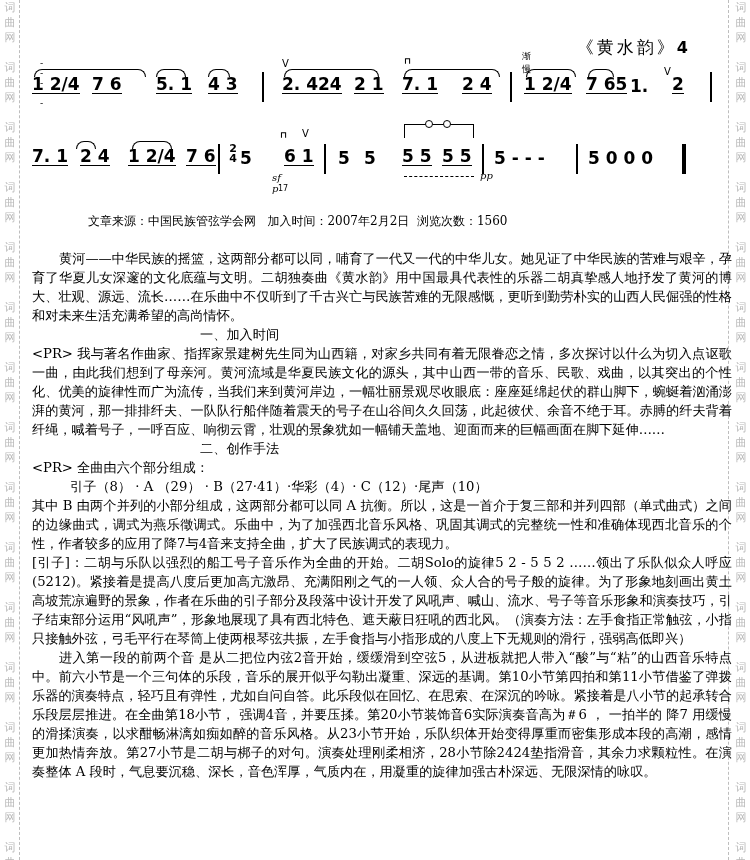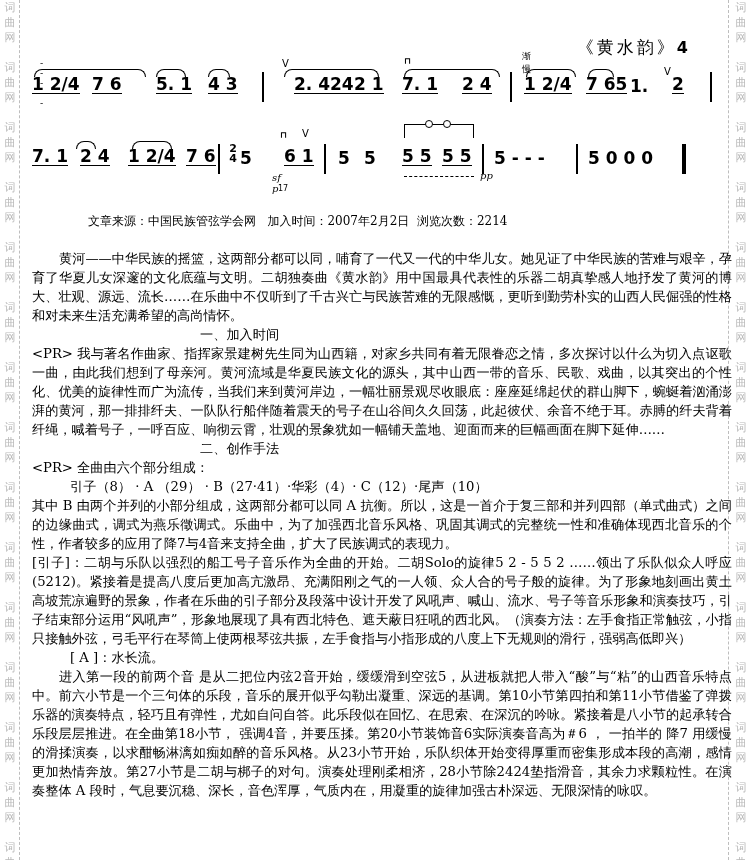--- a/index.html
+++ b/index.html
@@ -210,21 +210,21 @@
     <span class="tok ul" style="left:0px;">1 2/4</span>
     <span class="tok ul" style="left:60px;">7 6</span>
     <div class="slur" style="left:124px;width:30px;"></div>
     <span class="tok ul" style="left:124px;">5. 1</span>
     <div class="slur" style="left:176px;width:22px;"></div>
     <span class="tok ul" style="left:176px;">4 3</span>
     <div class="bar" style="left:230px;"></div>
 
     <span class="mark" style="left:250px;top:-12px;font-size:10px;">V</span>
     <div class="slur" style="left:252px;width:95px;"></div>
-    <span class="tok ul" style="left:262px;">2. 424</span>
+    <span class="tok ul" style="left:250px;">2. 424</span>
     <span class="tok ul" style="left:322px;">2 1</span>
 
     <span class="mark" style="left:372px;top:-14px;font-weight:bold;">⊓</span>
     <div class="slur" style="left:372px;width:96px;"></div>
     <span class="tok ul" style="left:370px;">7. 1</span>
     <span class="tok ul" style="left:430px;">2 4</span>
     <div class="bar" style="left:478px;"></div>
 
     <span class="mark" style="left:490px;top:-20px;font-family:'DejaVu Sans',sans-serif;font-size:9px;">渐慢</span>
     <div class="slur" style="left:494px;width:50px;"></div>
@@ -265,28 +265,27 @@
     <div class="cresc-line" style="left:372px;top:34px;width:70px;"></div>
     <div class="bar" style="left:450px;"></div>
 
     <span class="tok" style="left:462px;">5 - - -</span>
     <span class="dyn" style="left:448px;top:28px;">pp</span>
     <div class="bar" style="left:544px;"></div>
     <span class="tok" style="left:556px;">5 0 0 0</span>
     <div class="bar final" style="left:650px;"></div>
   </div>
 
-  <div class="meta-line"><span>文章来源：</span><span>中国民族管弦学会网</span>   <span>加入时间：</span><span>2007年2月2日</span>  <span>浏览次数：</span><span>2214</span></div>
+  <div class="meta-line"><span>文章来源：</span><span>中国民族管弦学会网</span>   <span>加入时间：</span><span>2007年2月2日</span>  <span>浏览次数：</span><span>1560</span></div>
 
   <div class="body-text" style="top:249px;">
     <span class="p indent">黄河——中华民族的摇篮，这两部分都可以同，哺育了一代又一代的中华儿女。她见证了中华民族的苦难与艰辛，孕育了华夏儿女深邃的文化底蕴与文明。二胡独奏曲《黄水韵》用中国最具代表性的乐器二胡真挚感人地抒发了黄河的博大、壮观、源远、流长……在乐曲中不仅听到了千古兴亡与民族苦难的无限感慨，更听到勤劳朴实的山西人民倔强的性格和对未来生活充满希望的高尚情怀。</span>
     <span class="section-head">一、加入时间</span>
     <span class="p">&lt;PR&gt;      我与著名作曲家、指挥家景建树先生同为山西籍，对家乡共同有着无限眷恋之情，多次探讨以什么为切入点讴歌一曲，由此我们想到了母亲河。黄河流域是华夏民族文化的源头，其中山西一带的音乐、民歌、戏曲，以其突出的个性化、优美的旋律性而广为流传，当我们来到黄河岸边，一幅壮丽景观尽收眼底：座座延绵起伏的群山脚下，蜿蜒着汹涌澎湃的黄河，那一排排纤夫、一队队行船伴随着震天的号子在山谷间久久回荡，此起彼伏、余音不绝于耳。赤膊的纤夫背着纤绳，喊着号子，一呼百应、响彻云霄，壮观的景象犹如一幅铺天盖地、迎面而来的巨幅画面在脚下延伸……</span>
     <span class="section-head">二、创作手法</span>
     <span class="p">&lt;PR&gt;      全曲由六个部分组成：</span>
     <span class="list-line">引子（8） · A （29） · B（27·41）·华彩（4）· C（12）·尾声（10）</span>
     <span class="p">其中 B 由两个并列的小部分组成，这两部分都可以同 A  抗衡。所以，这是一首介于复三部和并列四部（单式曲式）之间的边缘曲式，调式为燕乐徵调式。乐曲中，为了加强西北音乐风格、巩固其调式的完整统一性和准确体现西北音乐的个性，作者较多的应用了降7与4音来支持全曲，扩大了民族调式的表现力。</span>
     <span class="p">[引子]：二胡与乐队以强烈的船工号子音乐作为全曲的开始。二胡Solo的旋律5      2      -      5      5    2  ……领出了乐队似众人呼应(5212)。紧接着是提高八度后更加高亢激昂、充满阳刚之气的一人领、众人合的号子般的旋律。为了形象地刻画出黄土高坡荒凉遍野的景象，作者在乐曲的引子部分及段落中设计开发了风吼声、喊山、流水、号子等音乐形象和演奏技巧，引子结束部分运用“风吼声”，形象地展现了具有西北特色、遮天蔽日狂吼的西北风。（演奏方法：左手食指正常触弦，小指只接触外弦，弓毛平行在琴筒上使两根琴弦共振，左手食指与小指形成的八度上下无规则的滑行，强弱高低即兴）</span>
-    <span class="list-line">[ A ]：水长流。</span>
     <span class="p indent">进入第一段的前两个音 是从二把位内弦2音开始，缓缓滑到空弦5，从进板就把人带入“酸”与“粘”的山西音乐特点中。前六小节是一个三句体的乐段，音乐的展开似乎勾勒出凝重、深远的基调。第10小节第四拍和第11小节借鉴了弹拨乐器的演奏特点，轻巧且有弹性，尤如自问自答。此乐段似在回忆、在思索、在深沉的吟咏。紧接着是八小节的起承转合乐段层层推进。在全曲第18小节，    强调4音，并要压揉。第20小节装饰音6实际演奏音高为＃6  ，   一拍半的 降7 用缓慢的滑揉演奏，以求酣畅淋漓如痴如醉的音乐风格。从23小节开始，乐队织体开始变得厚重而密集形成本段的高潮，感情更加热情奔放。第27小节是二胡与梆子的对句。演奏处理刚柔相济，28小节除2424垫指滑音，其余力求颗粒性。在演奏整体 A 段时，气息要沉稳、深长，音色浑厚，气质内在，用凝重的旋律加强古朴深远、无限深情的咏叹。</span>
   </div>
 
 </div>
 
 </body></html>

